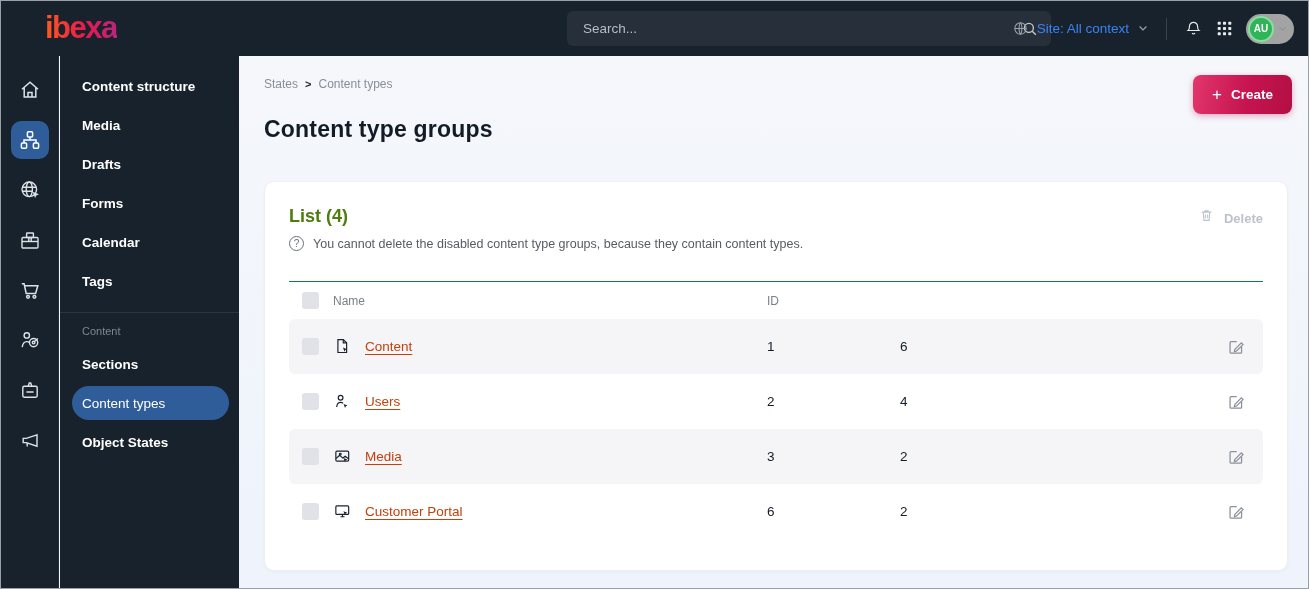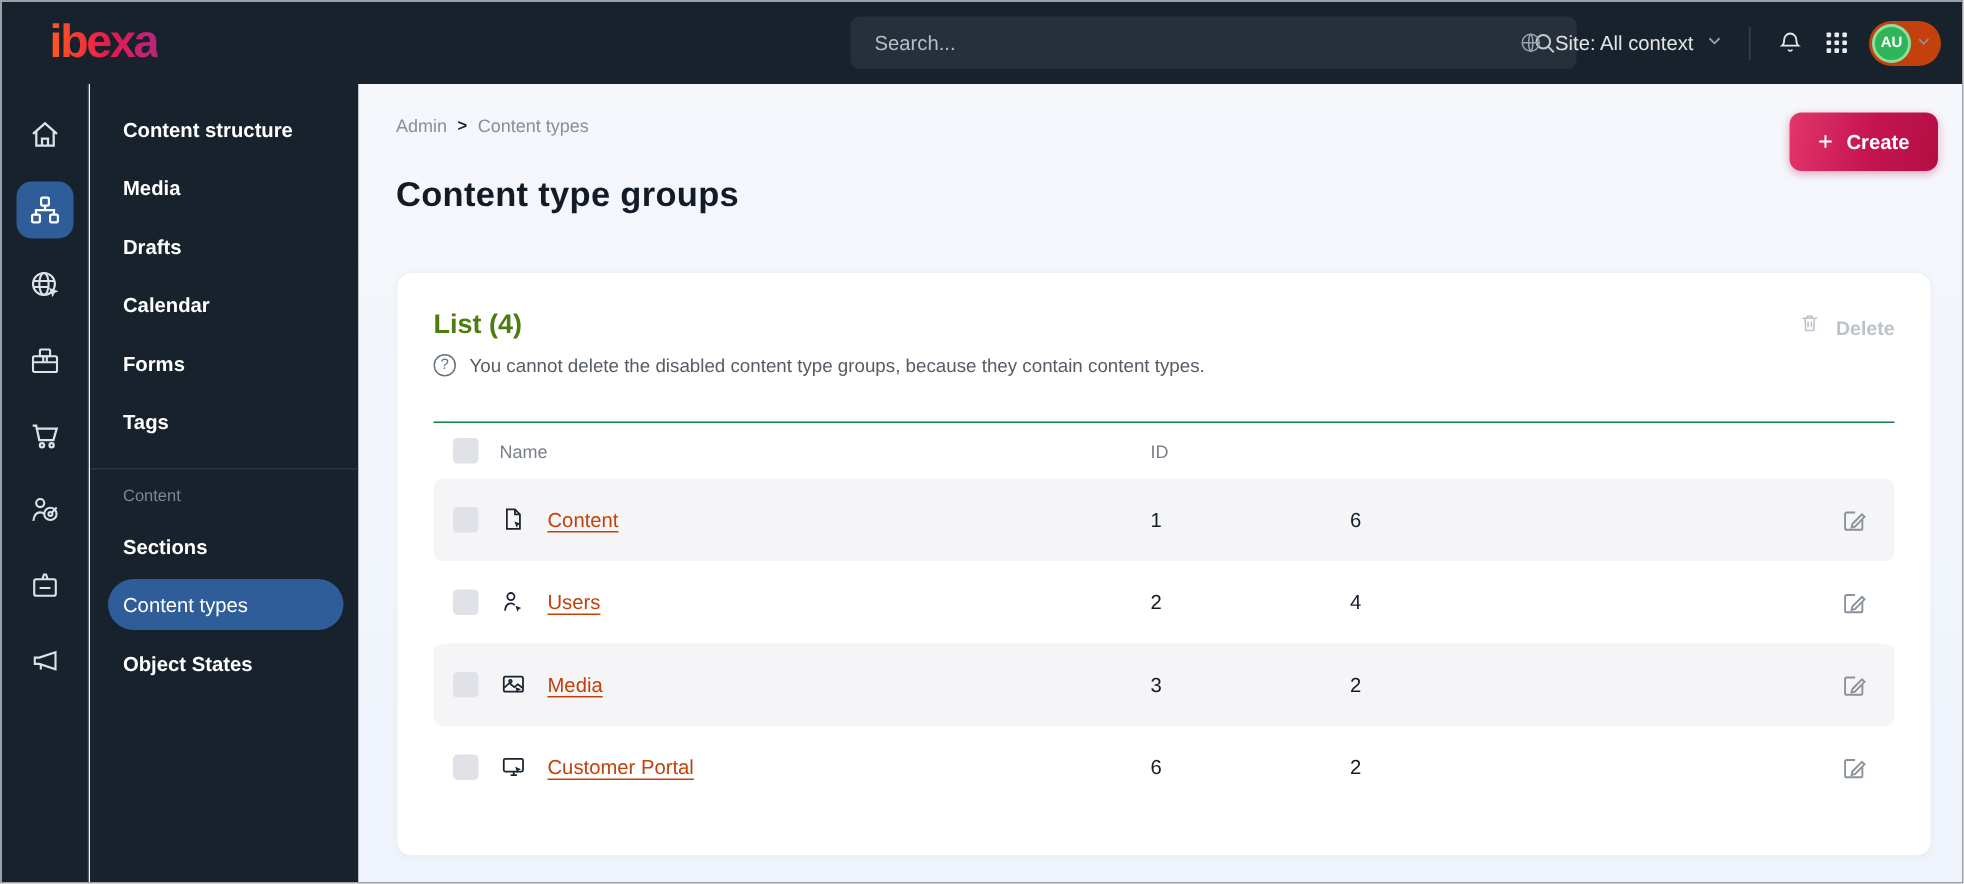--- a/index.html
+++ b/index.html
@@ -10,21 +10,21 @@
     position:relative; width:1309px; height:589px; overflow:hidden;
     border:1px solid #9aa0a6; background:var(--page_bg,#f3f6fc);
   }
 
   
   .topbar{
     position:absolute; top:0; left:0; width:100%; height:55px;
     background:var(--topbar_bg,#18222c); z-index:5;
   }
   .logo{
-    position:absolute; left:32px; top:9px; font-size:31px; font-weight:700;
+    position:absolute; left:44px; top:9px; font-size:31px; font-weight:700;
     letter-spacing:-1.5px;
     background:linear-gradient(90deg,#ff5a1f 0%,#e61a4e 55%,#b9257c 100%);
     -webkit-background-clip:text; background-clip:text; color:transparent;
   }
   .search-wrap{
     position:absolute; left:566px; top:10px; width:484px; height:35px;
     background:#262f3a; border-radius:6px; display:flex; align-items:center;
   }
   .search-wrap input{
     flex:1; background:transparent; border:none; outline:none;
@@ -32,25 +32,25 @@
     font-family:inherit;
   }
   .search-wrap input::placeholder{ color:#b6bdc5; }
   .search-icon{ color:#c3c9d0; margin-right:12px; display:flex; }
 
   .topbar-right{
     position:absolute; right:14px; top:0; height:55px;
     display:flex; align-items:center; gap:13px; color:#9aa2ab;
   }
   .site-selector{ display:flex; align-items:center; gap:8px; cursor:pointer; }
-  .site-selector .label{ font-size:13.5px; color:#e5e5e5; }
+  .site-selector .label{ font-size:13.5px; color:#3b82f6; }
   .tb-divider{ width:1px; height:22px; background:#39434e; margin:0 4px; }
   .tb-icon{ color:#e6eaee; display:flex; align-items:center; }
   .avatar-pill{
-    display:flex; align-items:center; gap:3px; background:#c2410c;
+    display:flex; align-items:center; gap:3px; background:#a3a3a3;
     border-radius:16px; padding:2px 6px 2px 2px; cursor:pointer;
   }
   .avatar{
     width:26px; height:26px; border-radius:50%;
     background:var(--avatar_green,#2fb457); border:2px solid #8ade9f;
     color:#fff; font-size:10px; font-weight:700;
     display:flex; align-items:center; justify-content:center;
   }
 
   
@@ -280,34 +280,34 @@
           <path d="M19 6.8L8.2 10.4H5.2v4.2h3L19 18.2z"></path>
           <path d="M9.2 14.8v3.6"></path>
         </svg>
     </div>
   </nav>
 
   <nav class="menu">
     <div class="menu-item">Content structure</div>
     <div class="menu-item">Media</div>
     <div class="menu-item">Drafts</div>
+    <div class="menu-item">Forms</div>
     <div class="menu-item">Calendar</div>
-    <div class="menu-item">Forms</div>
     <div class="menu-item">Tags</div>
     <div class="menu-divider"></div>
     <div class="menu-section-label">Content</div>
     <div class="menu-item">Sections</div>
     <div class="menu-item active">Content types</div>
     <div class="menu-item">Object States</div>
   </nav>
 
   <main class="main">
 
     <div class="breadcrumb">
-      <span class="crumb-link">Admin</span>
+      <span class="crumb-link">States</span>
       <span class="sep">&gt;</span>
       <span>Content types</span>
     </div>
 
     <button class="create-btn">
       <span class="plus">+</span>
       <span>Create</span>
     </button>
 
     <h1 class="page-title">Content type groups</h1>

